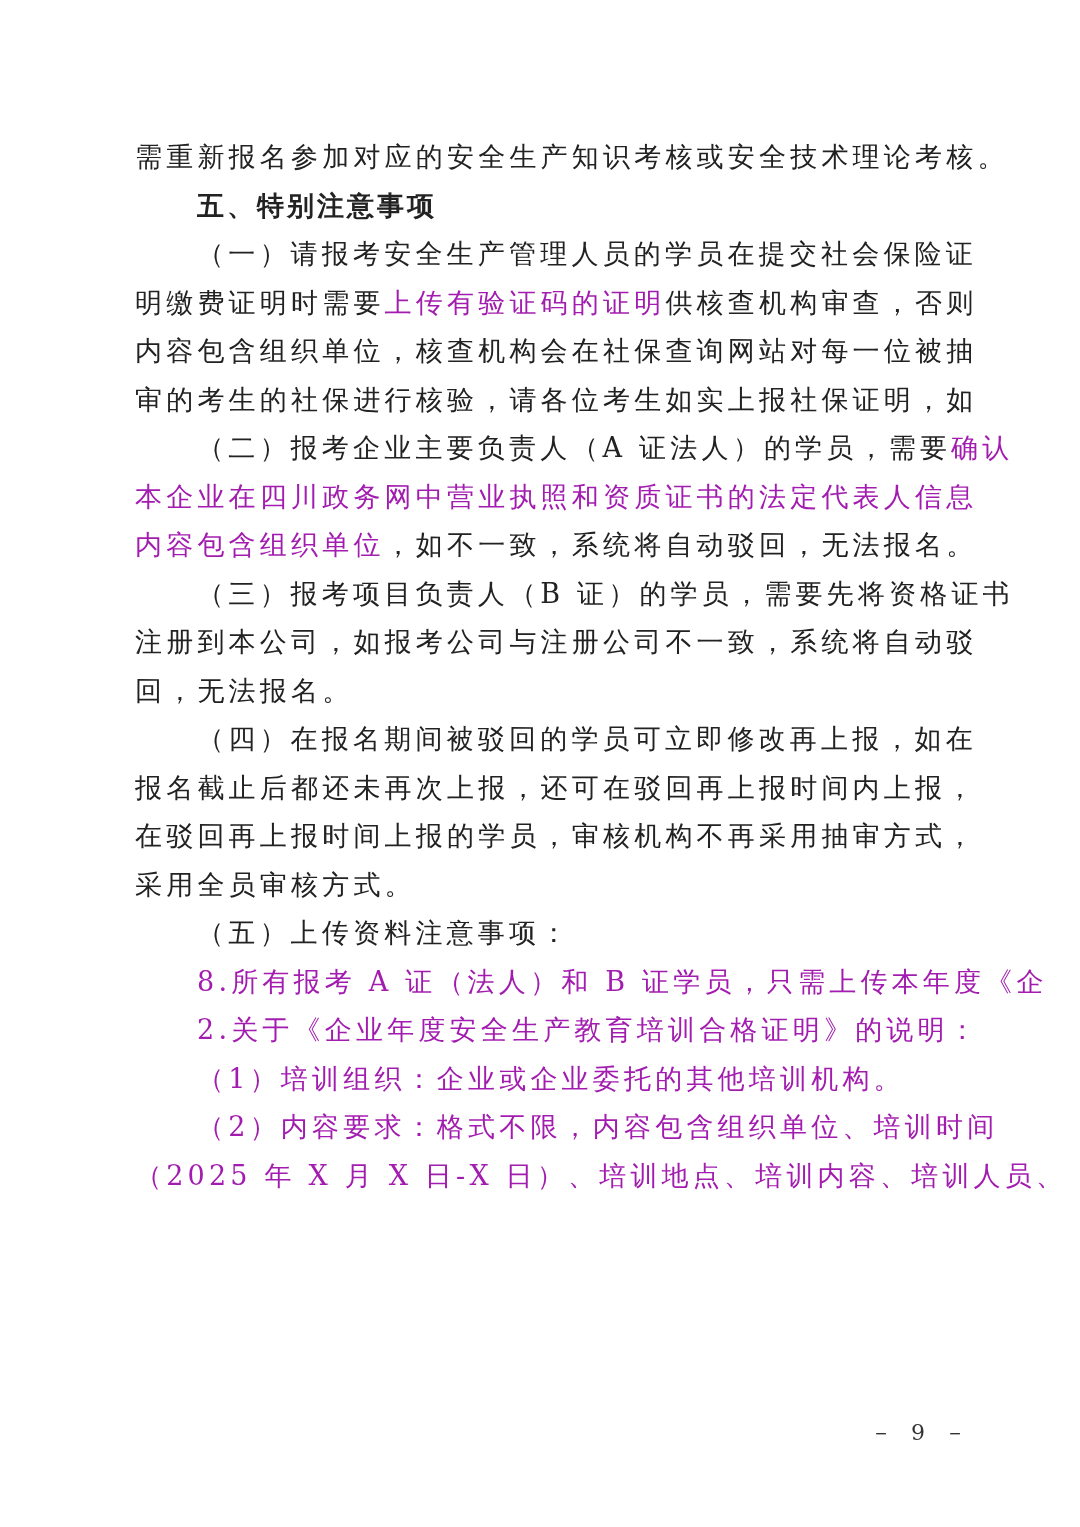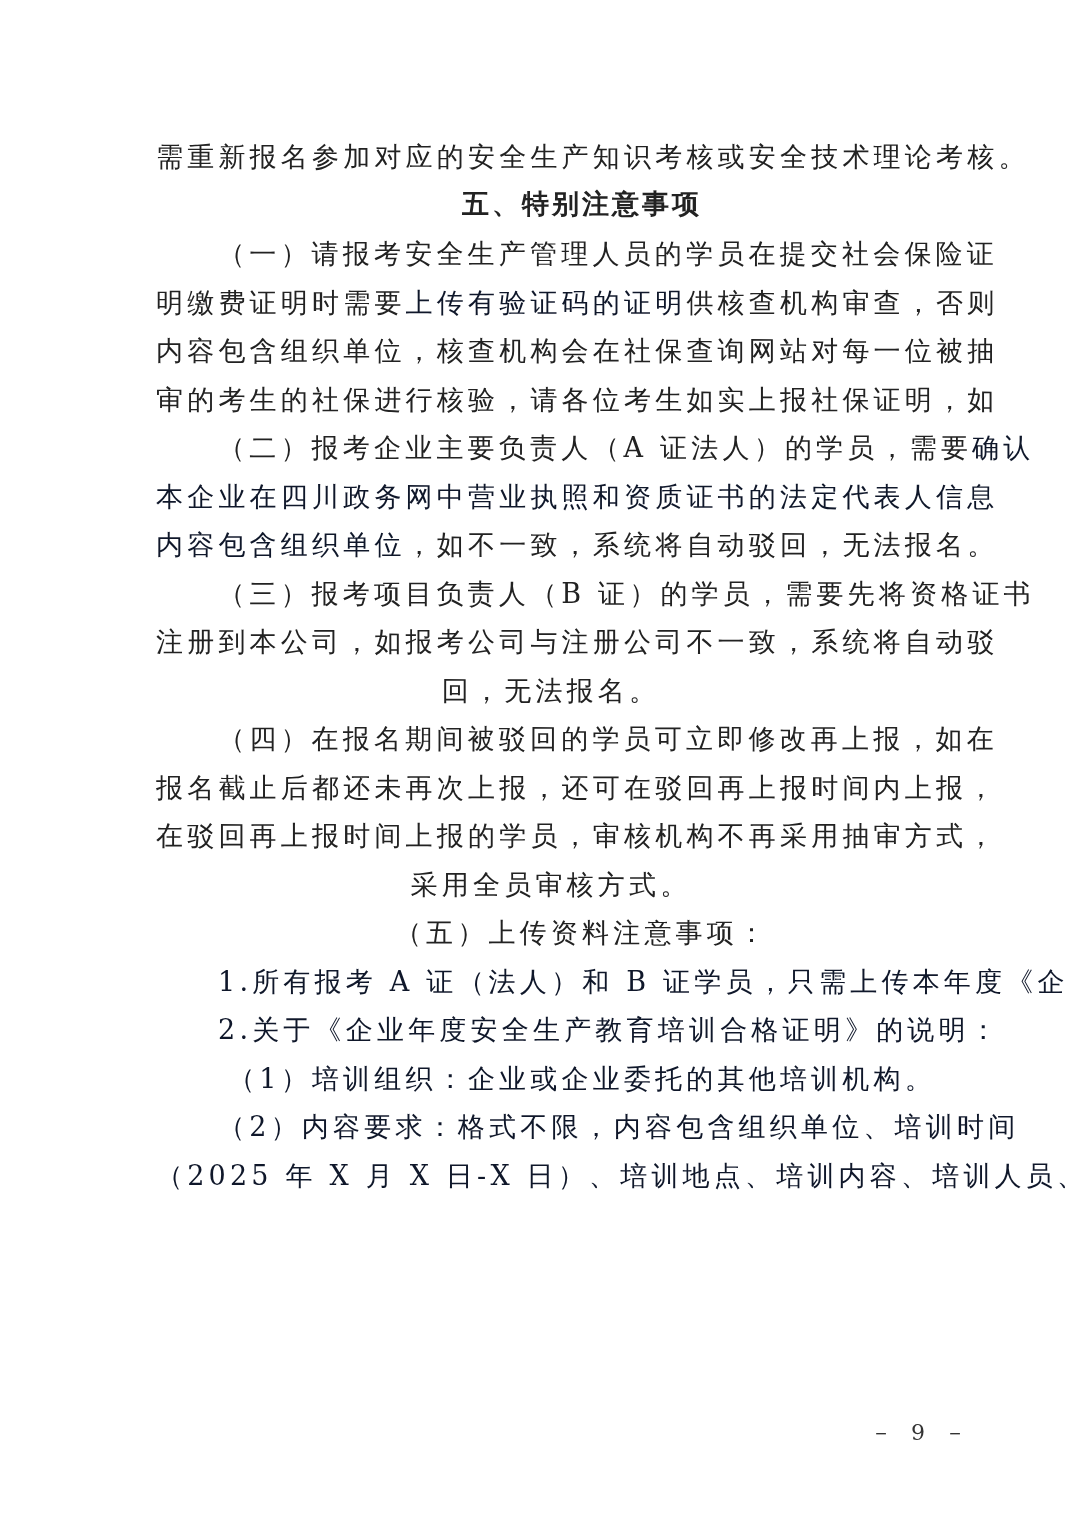--- a/index.html
+++ b/index.html
@@ -10,39 +10,38 @@
     body {
       width: 1080px;
       height: 1527px;
       position: relative;
       overflow: hidden;
       font-family: "DejaVu Serif", "Liberation Serif", serif;
       color: #222222;
     }
     .page {
       position: absolute;
-      left: 156px;
+      left: 135px;
       top: 133px;
       width: 790px;
-      text-align: center;
     }
     .line {
       font-size: 27px;
       line-height: 48.5px;
       height: 48.5px;
       white-space: nowrap;
       letter-spacing: 4.2px;
     }
     .indent { padding-left: 62px; }
     .heading {
-      font-family: Liberation Mono, monospace;
+      font-family: Liberation Sans, sans-serif;
       font-weight: bold;
       letter-spacing: 3px;
     }
-    .red { color: #0f172a; }
+    .red { color: #a21caf; }
     .page-number {
       position: absolute;
       left: 870px;
       top: 1418px;
       font-size: 22px;
       letter-spacing: 6px;
       color: #333333;
       font-family: "DejaVu Serif", "Liberation Serif", serif;
     }
   </style>
@@ -79,21 +78,21 @@
   <div class="line indent"><span>（四）在报名期间被驳回的学员可立即修改再上报，如在</span></div>
 
   <div class="line"><span>报名截止后都还未再次上报，还可在驳回再上报时间内上报，</span></div>
 
   <div class="line"><span>在驳回再上报时间上报的学员，审核机构不再采用抽审方式，</span></div>
 
   <div class="line"><span>采用全员审核方式。</span></div>
 
   <div class="line indent"><span>（五）上传资料注意事项：</span></div>
 
-  <div class="line indent red"><span>1.所有报考 A 证（法人）和 B 证学员，只需上传本年度《企</span></div>
+  <div class="line indent red"><span>8.所有报考 A 证（法人）和 B 证学员，只需上传本年度《企</span></div>
 
 
   <div class="line indent red"><span>2.关于《企业年度安全生产教育培训合格证明》的说明：</span></div>
 
   <div class="line indent red"><span>（1）培训组织：企业或企业委托的其他培训机构。</span></div>
 
   <div class="line indent red"><span>（2）内容要求：格式不限，内容包含组织单位、培训时间</span></div>
 
   <div class="line red"><span>（2025 年 X 月 X 日-X 日）、培训地点、培训内容、培训人员、</span></div>
 </div>

